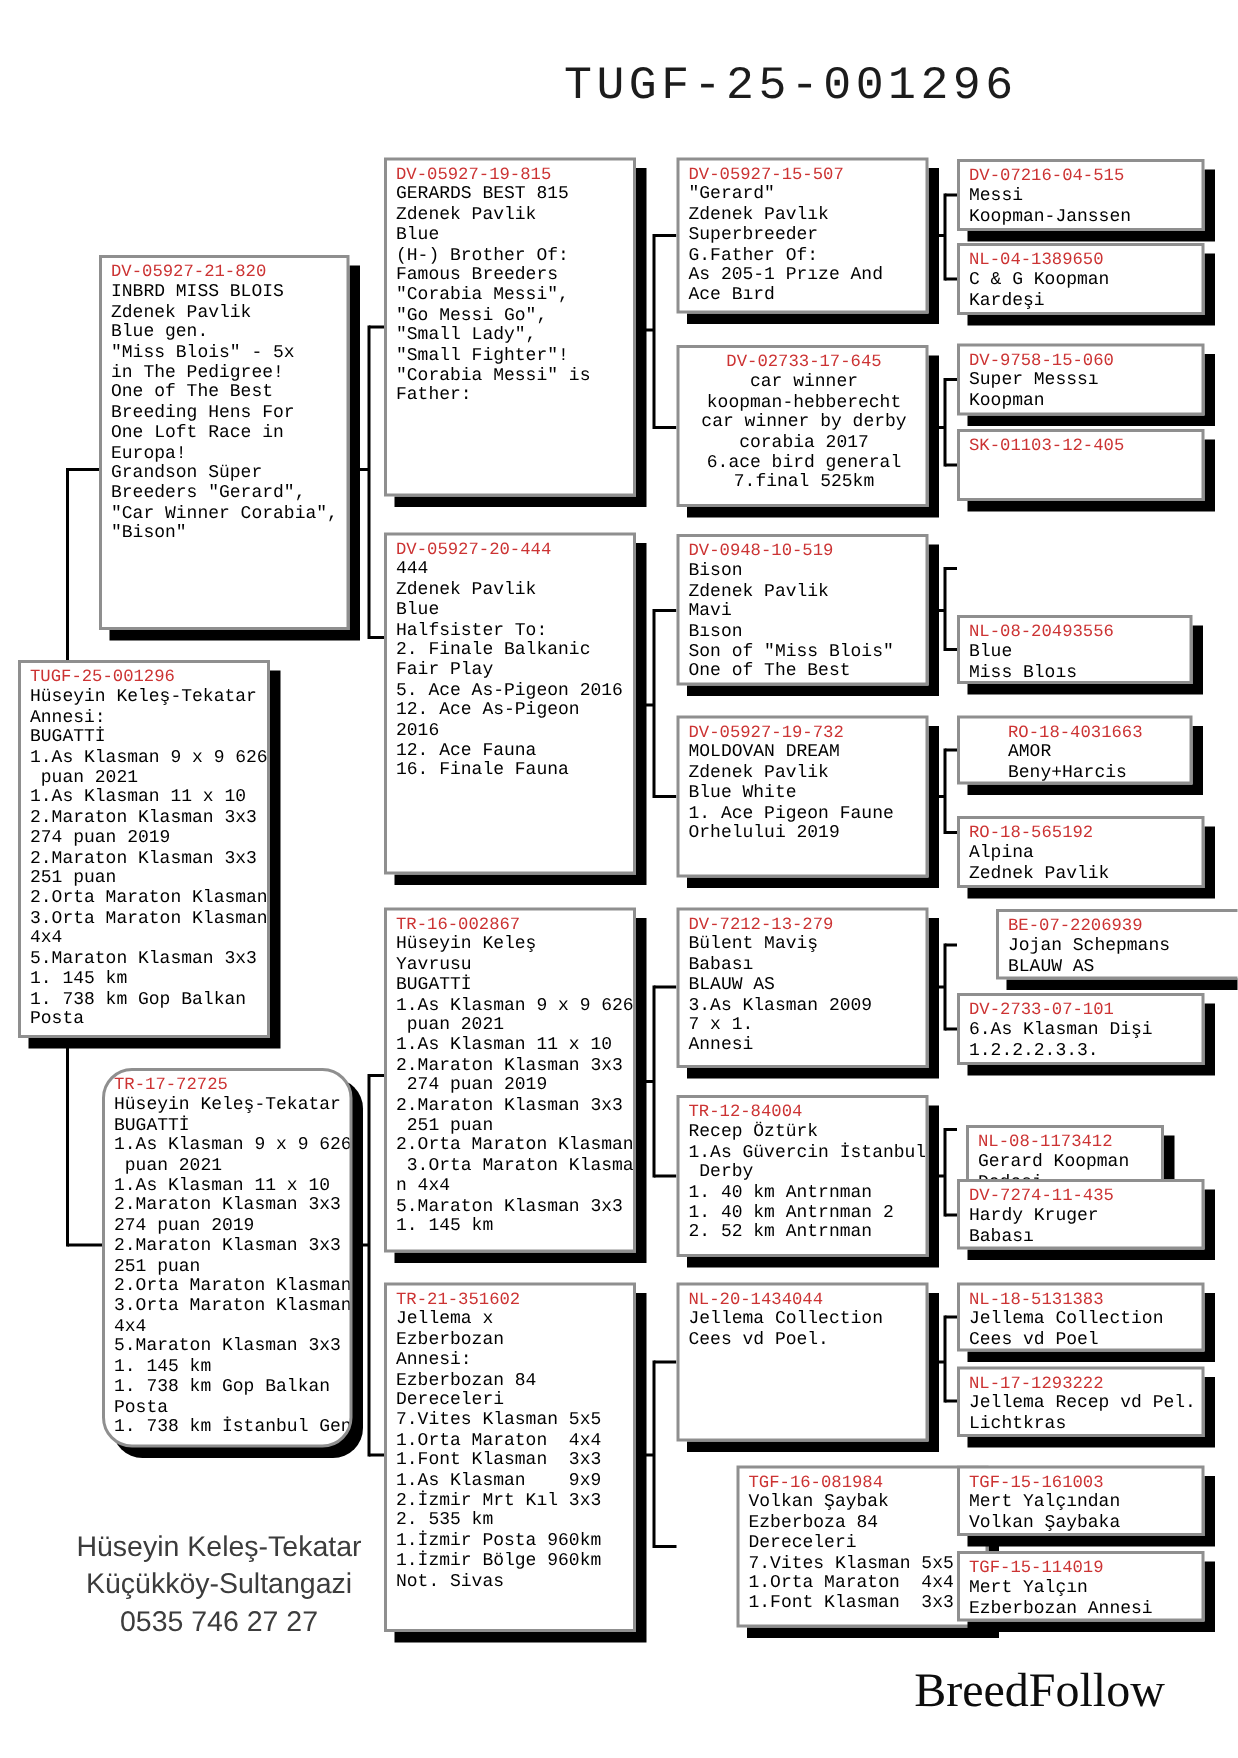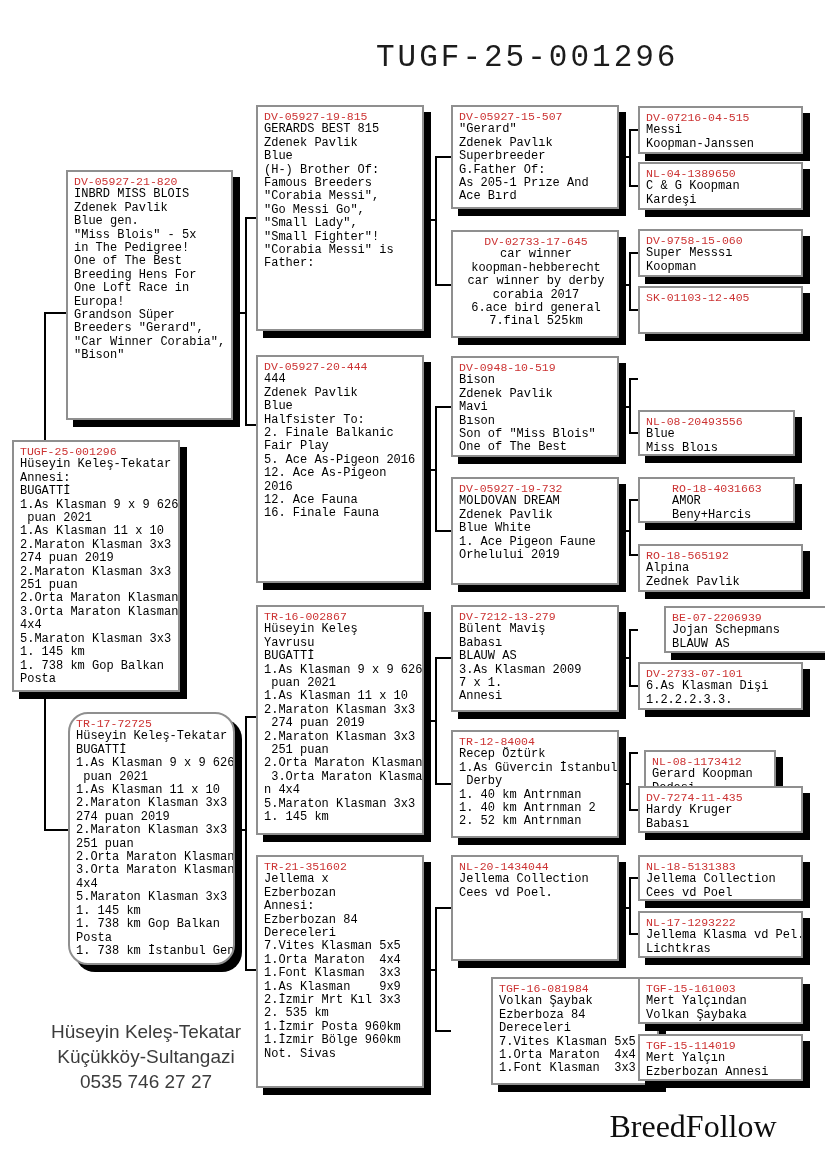--- a/index.html
+++ b/index.html
@@ -342,21 +342,21 @@
       <div class="btxt">Hardy Kruger
 Babası</div>
     </div>
     <div class="pbox" style="left: 638px; top: 855px; width: 165px; height: 46px;">
       <div class="ring">NL-18-5131383</div>
       <div class="btxt">Jellema Collection
 Cees vd Poel</div>
     </div>
     <div class="pbox" style="left: 638px; top: 911px; width: 165px; height: 47px;">
       <div class="ring">NL-17-1293222</div>
-      <div class="btxt">Jellema Klasma vd Pel.
+      <div class="btxt">Jellema Recep vd Pel.
 Lichtkras</div>
     </div>
     <div class="pbox" style="left: 638px; top: 977px; width: 165px; height: 47px;">
       <div class="ring">TGF-15-161003</div>
       <div class="btxt">Mert Yalçından
 Volkan Şaybaka</div>
     </div>
     <div class="pbox" style="left: 638px; top: 1034px; width: 165px; height: 47px;">
       <div class="ring">TGF-15-114019</div>
       <div class="btxt">Mert Yalçın

